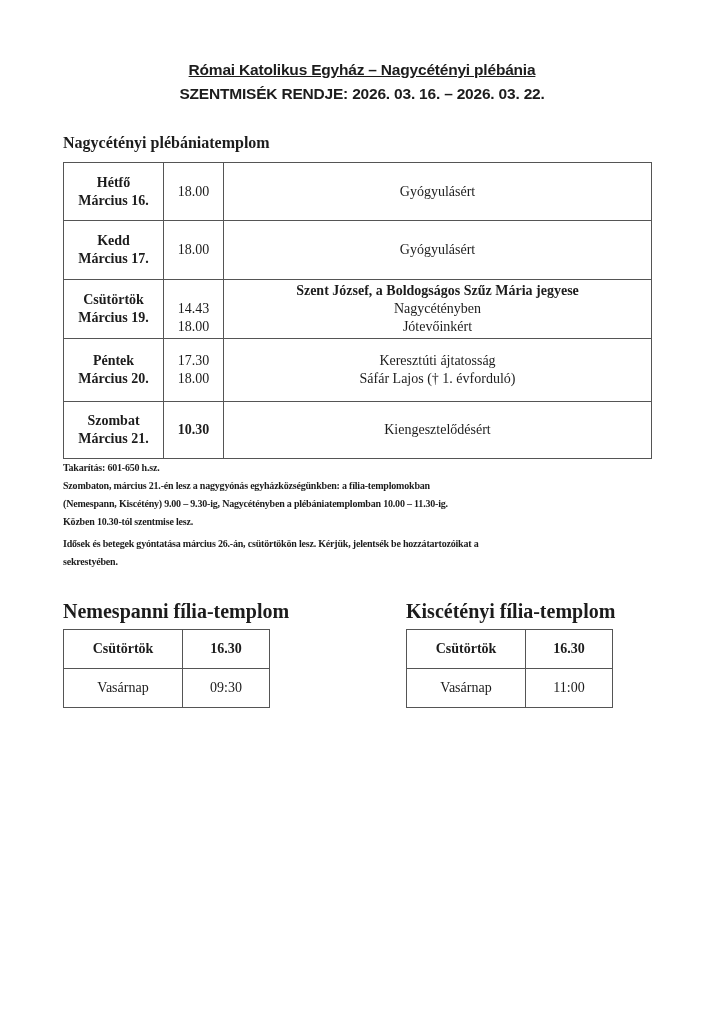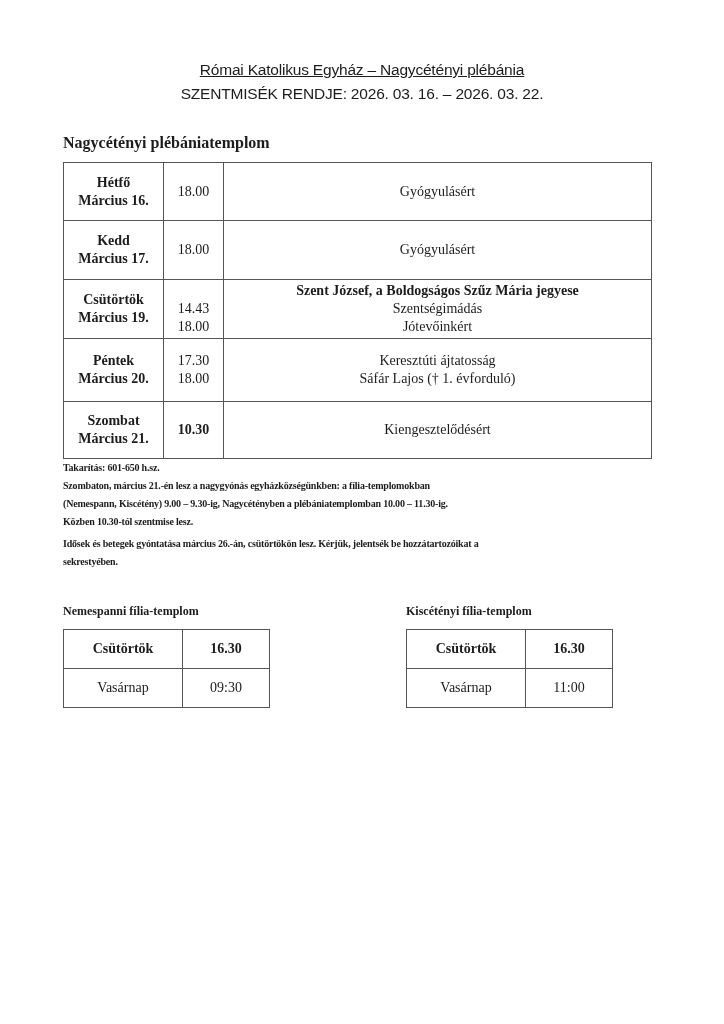--- a/index.html
+++ b/index.html
@@ -17,21 +17,21 @@
   .page {
     position: relative;
     width: 724px;
     height: 1024px;
     background: #ffffff;
   }
   .title-block {
     padding-top: 58px;
     text-align: center;
     font-family: "Liberation Sans", sans-serif;
-    font-weight: normal;
+    font-weight: bold;
     font-size: 15.5px;
     letter-spacing: -0.2px;
     line-height: 24px;
   }
   .doc-title { text-decoration: underline; }
   .content { margin-left: 42px; padding-left: 21px; }
 
   .section-heading {
     margin: 27px 0 0 0;
     font-size: 16px;
@@ -76,21 +76,21 @@
   .notes .para2 { margin-top: 4px; }
 
   .filia-row {
     display: flex;
     margin-top: 30px;
   }
   .filia-block-1 { width: 343px; }
   .filia-block-2 { width: 260px; }
   .filia-heading {
     margin: 0;
-    font-size: 12px;
+    font-size: 20px;
     font-weight: bold;
     line-height: 20px;
   }
   table.filia-table {
     border-collapse: collapse;
     margin-top: 8px;
   }
   .filia-table td {
     border: 1px solid #555555;
     text-align: center;
@@ -151,21 +151,21 @@
               <div>Csütörtök</div>
               <div>Március 19.</div>
             </td>
             <td class="time-cell">
               <div>&nbsp;</div>
               <div>14.43</div>
               <div>18.00</div>
             </td>
             <td class="intention-cell">
               <div class="bold">Szent József, a Boldogságos Szűz Mária jegyese</div>
-              <div>Szentségimádás</div>
+              <div>Nagycétényben</div>
               <div>Jótevőinkért</div>
             </td>
           </tr>
           <tr>
             <td class="day-cell">
               <div>Péntek</div>
               <div>Március 20.</div>
             </td>
             <td class="time-cell">
               <div>17.30</div>

